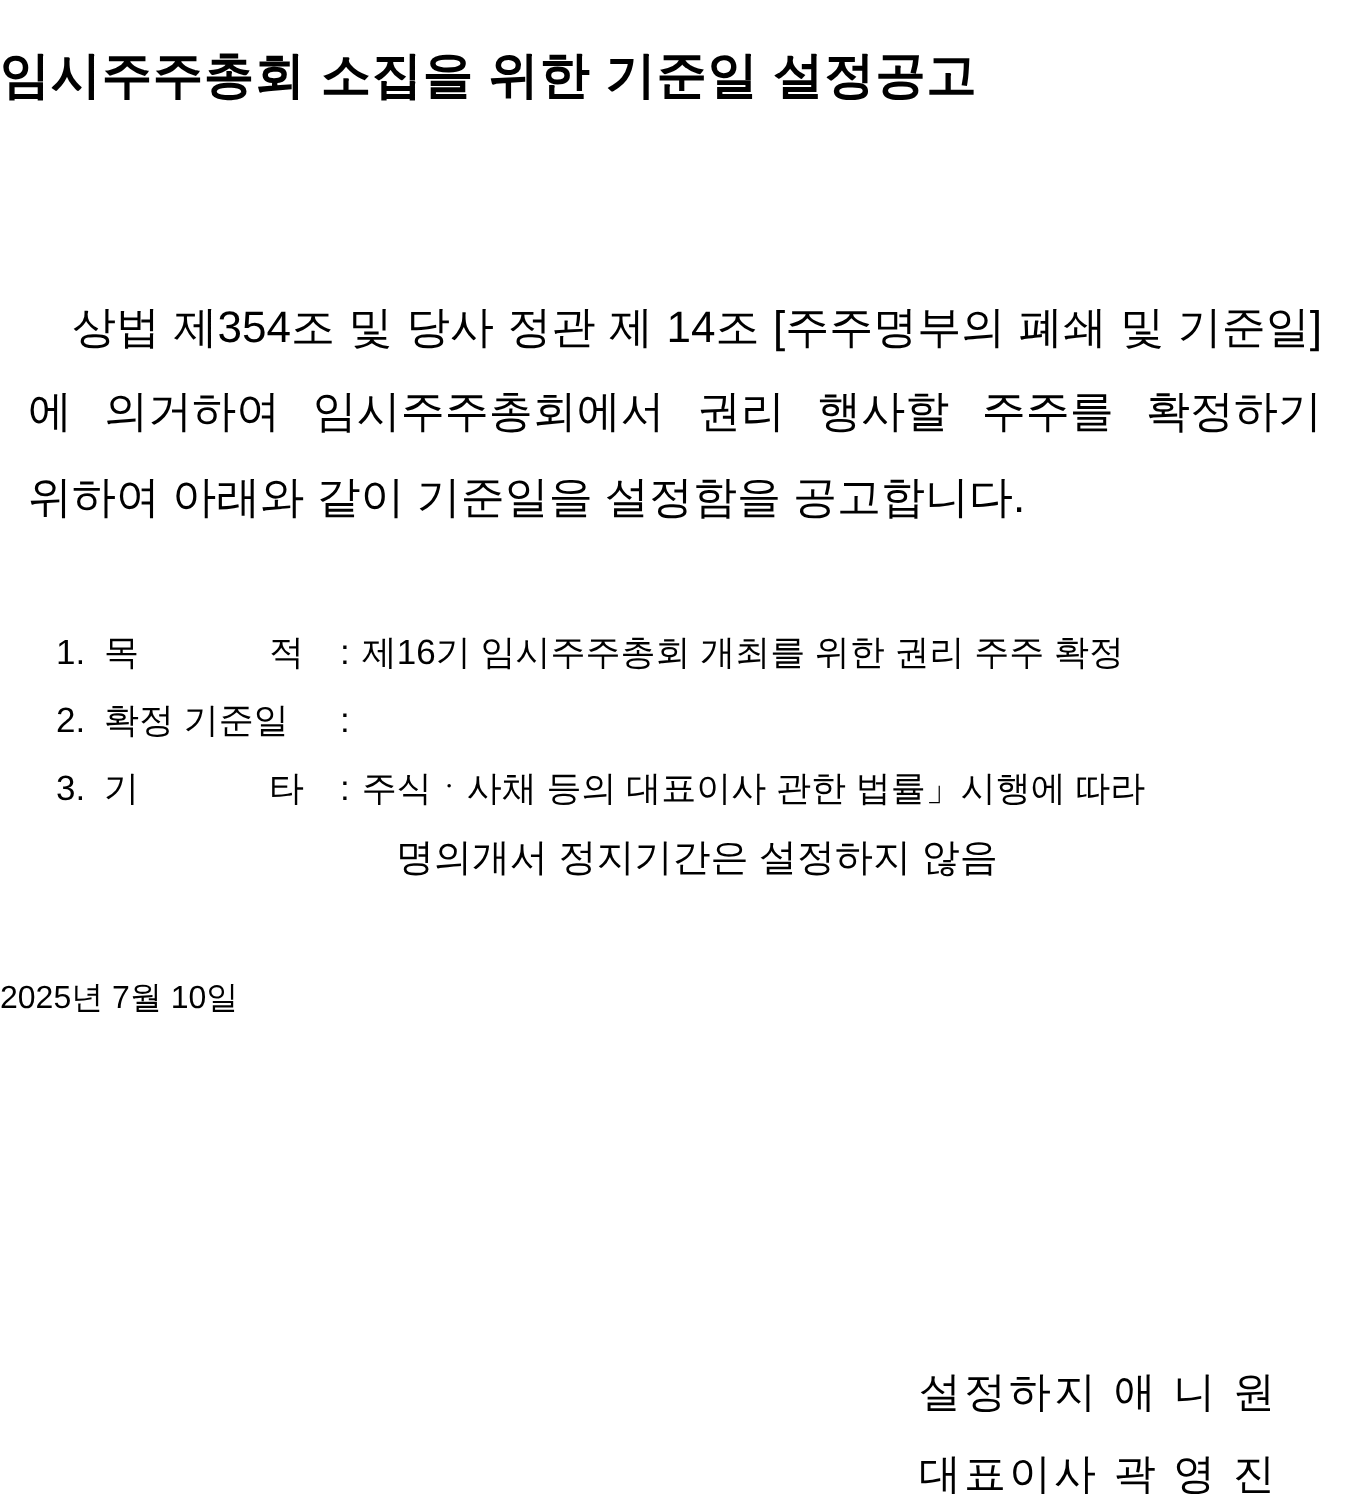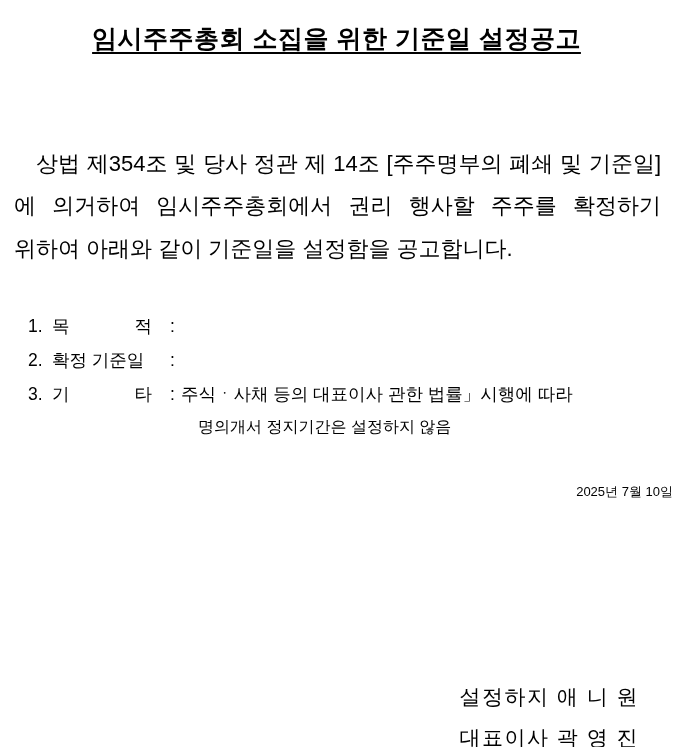--- a/index.html
+++ b/index.html
@@ -17,25 +17,23 @@
   }
   .page {
     width: 673px;
     height: 747px;
     position: relative;
     box-sizing: border-box;
   }
 
   
   .doc-title {
-    text-align: center;
     font-size: 25px;
     font-weight: bold;
     letter-spacing: 0.5px;
-    text-decoration: underline;
     text-underline-offset: 5px;
     margin-top: 22px;
     margin-bottom: 0;
     line-height: 1.3;
     font-family: "Liberation Sans", "DejaVu Sans", sans-serif;
   }
 
   
   .intro {
     margin: 88px 12px 0 14px;
@@ -86,29 +84,29 @@
   }
   .item-sep {
     flex: 0 0 auto;
     padding-right: 6px;
   }
   .item-value {
     flex: 1 1 auto;
   }
   .item-subline {
     margin-left: 170px;
-    font-size: 16px;
+    font-size: 19px;
     line-height: 1.85;
     white-space: nowrap;
   }
 
   
   .doc-date {
-    text-align: right;
-    font-size: 13px;
+    text-align: left;
+    font-size: 16px;
     margin-top: 42px;
     font-family: "Liberation Sans", "DejaVu Sans", sans-serif;
   }
 
   
   .signature {
     position: absolute;
     right: 34px;
     bottom: 10px;
     text-align: left;
@@ -133,20 +131,21 @@
 
   <div class="items">
 
     <div class="item">
       <span class="item-num">1.</span>
       <span class="item-label spread">
         <span>목</span>
         <span>적</span>
       </span>
       <span class="item-sep">:</span>
+      <span class="item-value">제16기 임시주주총회 개최를 위한 권리 주주 확정</span>
     </div>
 
     <div class="item">
       <span class="item-num">2.</span>
       <span class="item-label">확정 기준일</span>
       <span class="item-sep">:</span>
     </div>
 
     <div class="item">
       <span class="item-num">3.</span>

